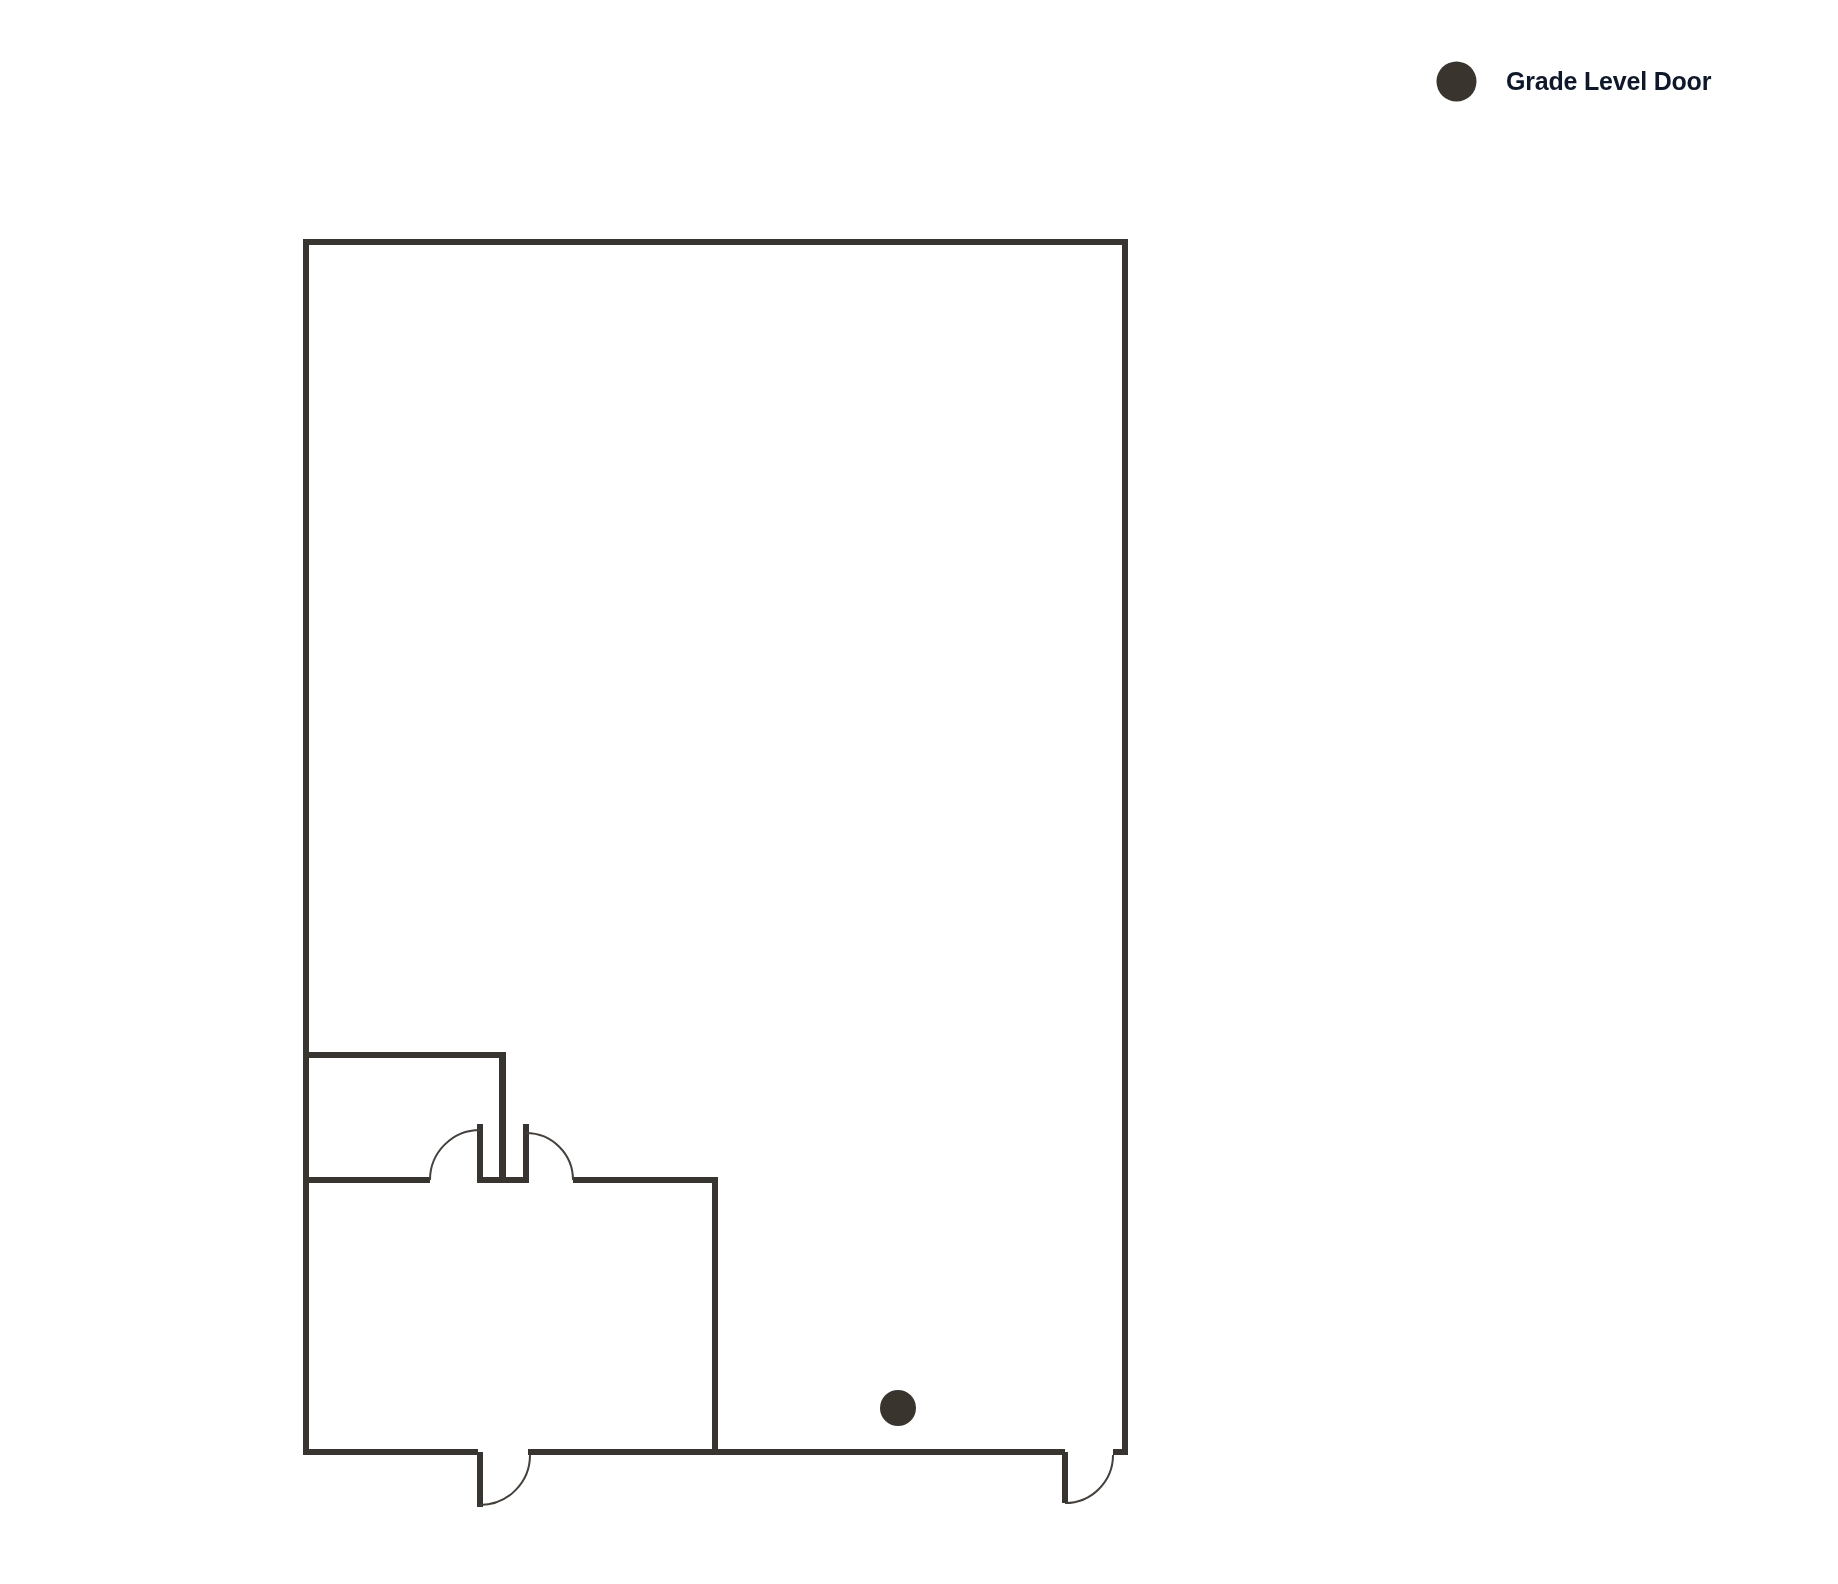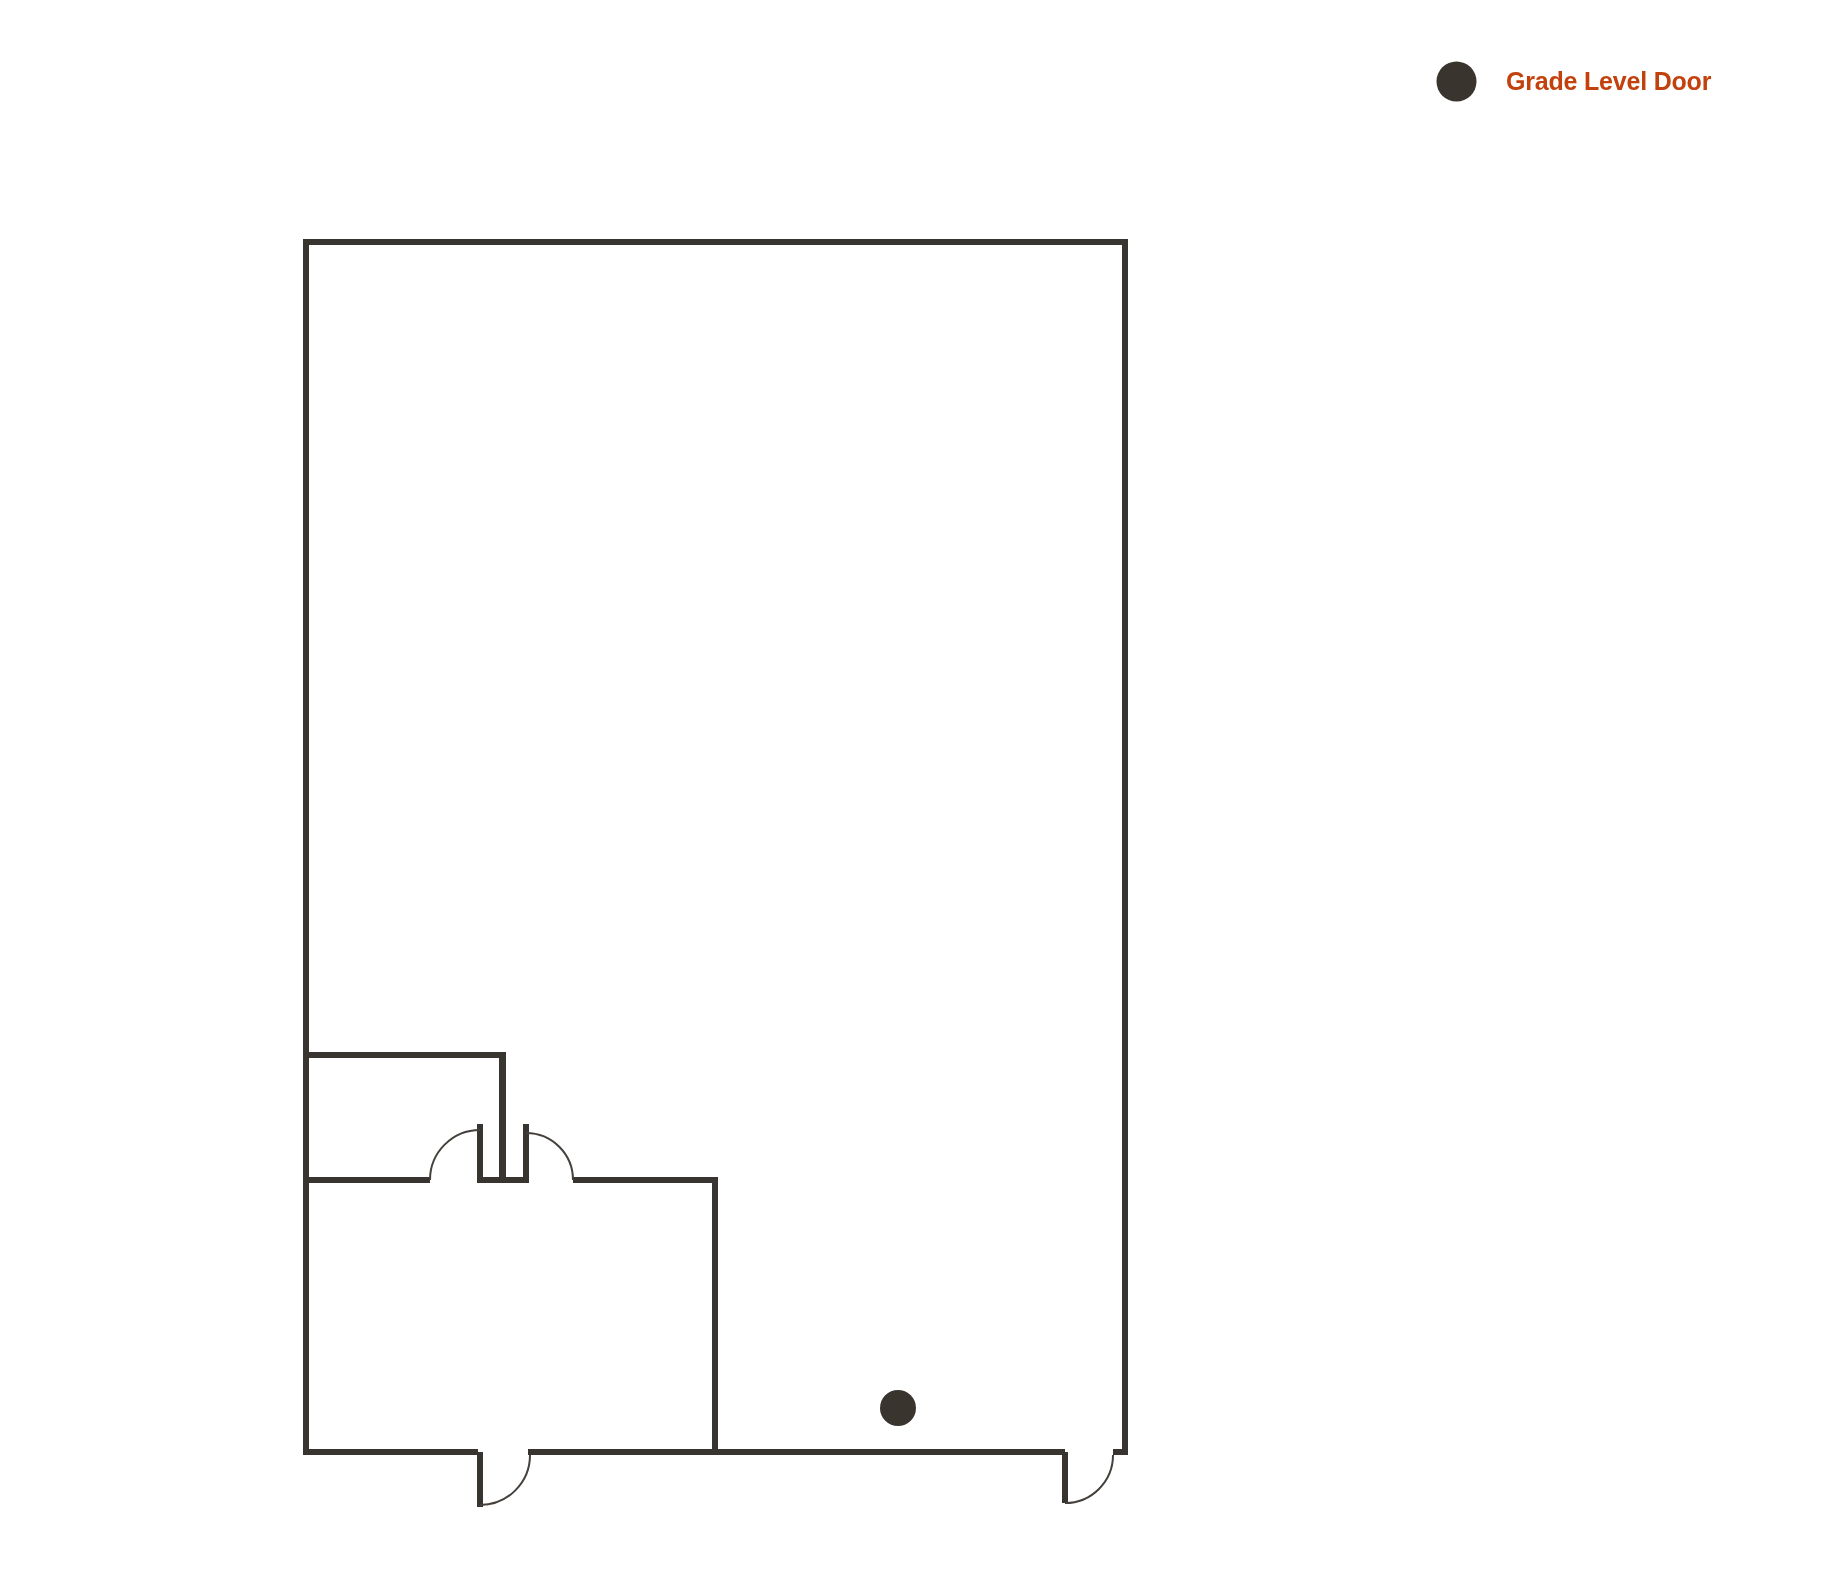--- a/index.html
+++ b/index.html
@@ -34,21 +34,21 @@
   .legend-marker-svg {
     display: block;
     width: 41px;
     height: 41px;
   }
   .legend-label {
     font-size: 25px;
     font-weight: 700;
     letter-spacing: -0.2px;
     line-height: 41px;
-    color: #c2410c;
+    color: #0f172a;
     white-space: nowrap;
   }
 </style>
 </head>
 <body>
 
 <div class="canvas">
 
   <svg class="floorplan-svg" viewBox="0 0 1838 1584" xmlns="http://www.w3.org/2000/svg">
 

